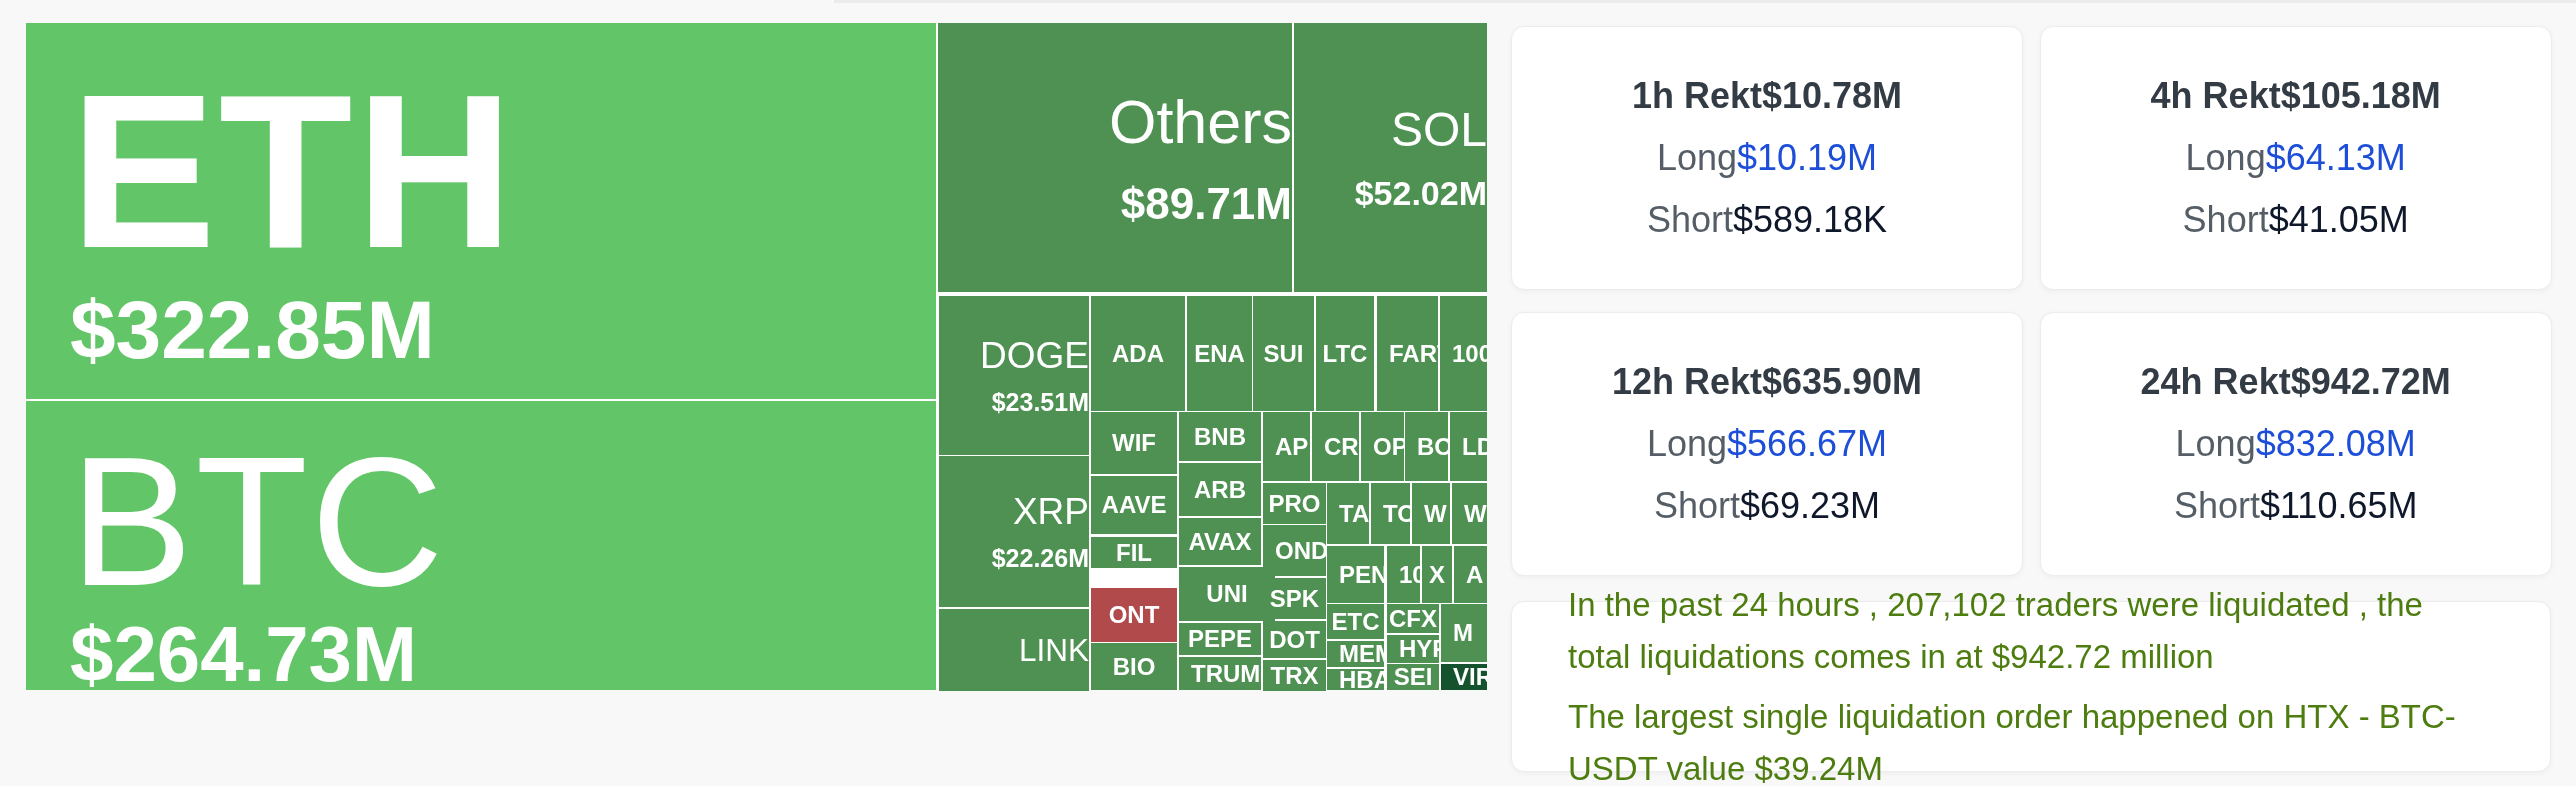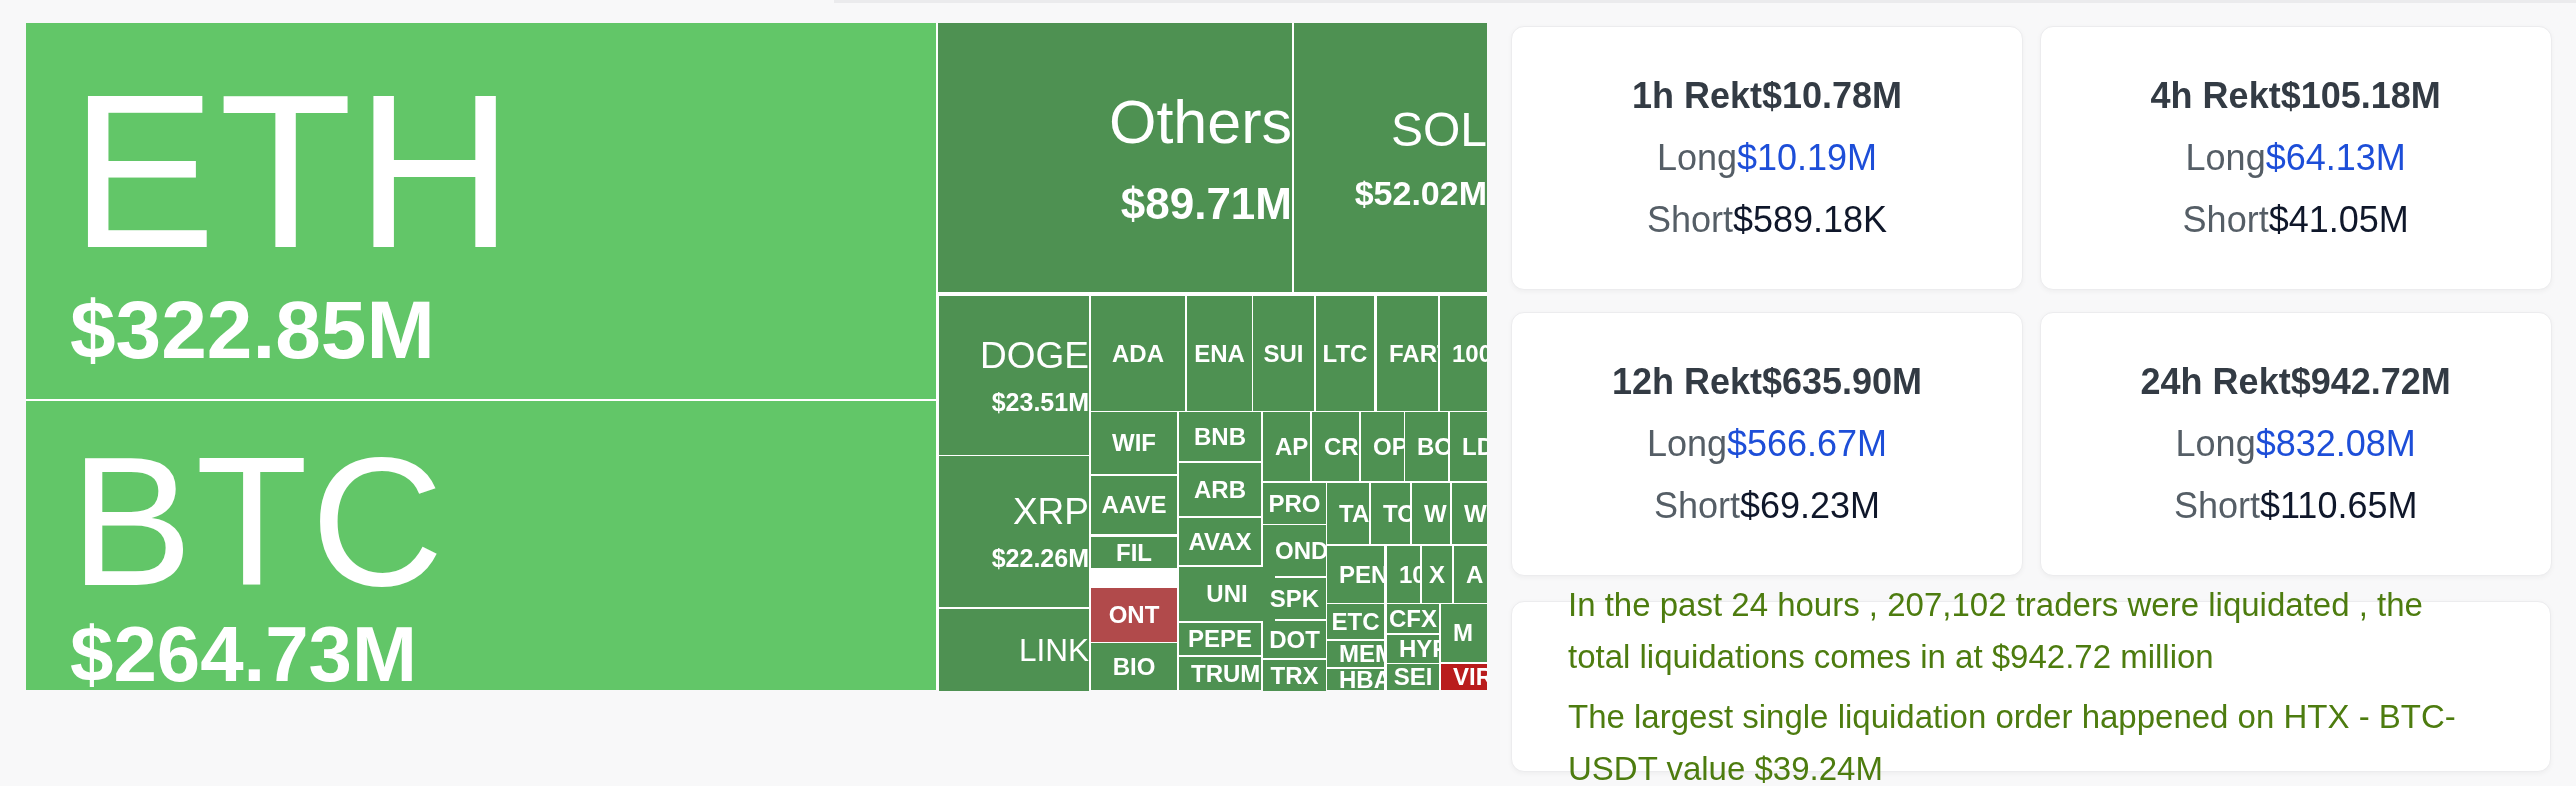--- a/index.html
+++ b/index.html
@@ -11,24 +11,24 @@
   }
   #root{position:absolute;inset:0;}
   .top-line{position:absolute;left:834px;top:0;width:1742px;height:2.8px;background:#ebebed;}
 
   
   #treemap{position:absolute;left:26px;top:23px;width:1461px;height:667px;background:#ffffff;}
   .tm-cell{position:absolute;display:flex;flex-direction:column;overflow:hidden;color:#fff;box-sizing:border-box;cursor:pointer;}
   .tone-bright{background:#62c668;}
   .tone-base{background:#4e9152;align-items:flex-end;}
   .tone-red{background:#b14a4b;}
-  .tone-dark{background:#b91c1c;}
+  .tone-dark{background:#14532d;}
   .tm-sym,.tm-val{display:block;}
   .xl{padding:44px 18.5px 22px 44px;justify-content:space-between;}
-  .xl .tm-sym{font-size:219px;line-height:.95;font-weight:400;letter-spacing:2.8px;}
+  .xl .tm-sym{font-size:219px;line-height:.95;font-weight:700;letter-spacing:2.8px;}
   .xl .tm-val{font-size:82px;font-weight:700;}
   .lg{padding:33px 18.5px 26px 44px;justify-content:space-between;}
   .lg .tm-sym{font-size:184px;line-height:.95;font-weight:500;letter-spacing:2.8px;}
   .lg .tm-val{font-size:78px;font-weight:700;}
   .md{justify-content:center;padding-left:48px;gap:22px;}
   .md .tm-sym{font-size:61px;font-weight:500;}
   .md .tm-val{font-size:44px;font-weight:700;}
   .sm{justify-content:center;padding-left:46px;gap:16.7px;}
   .sm .tm-sym{font-size:48px;font-weight:500;margin-left:16px;}
   .sm .tm-val{font-size:34px;font-weight:700;}

